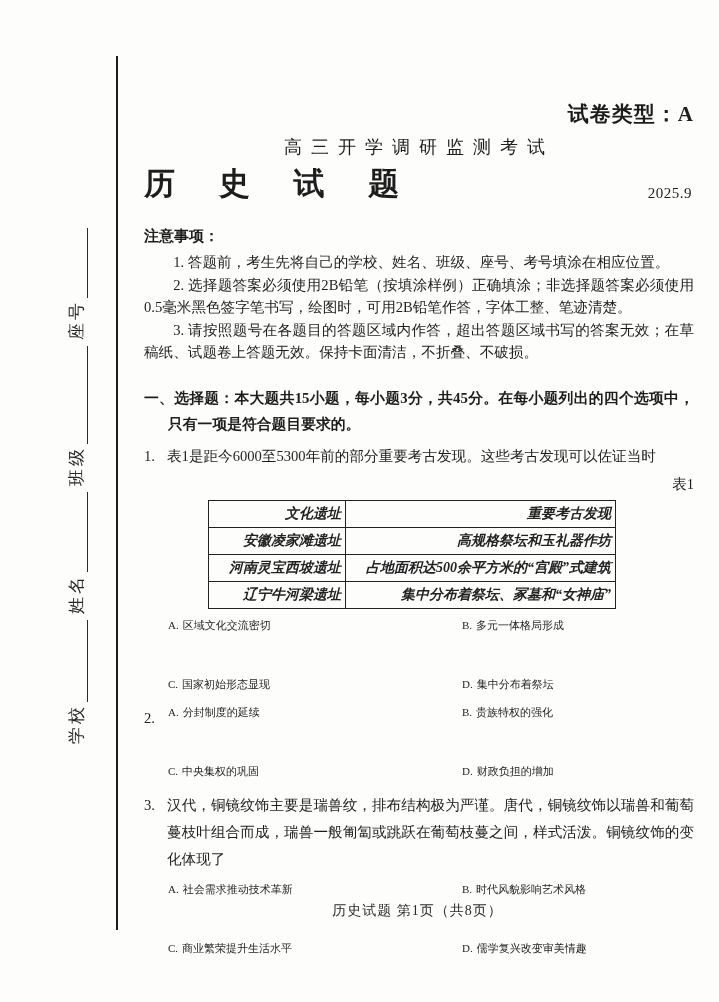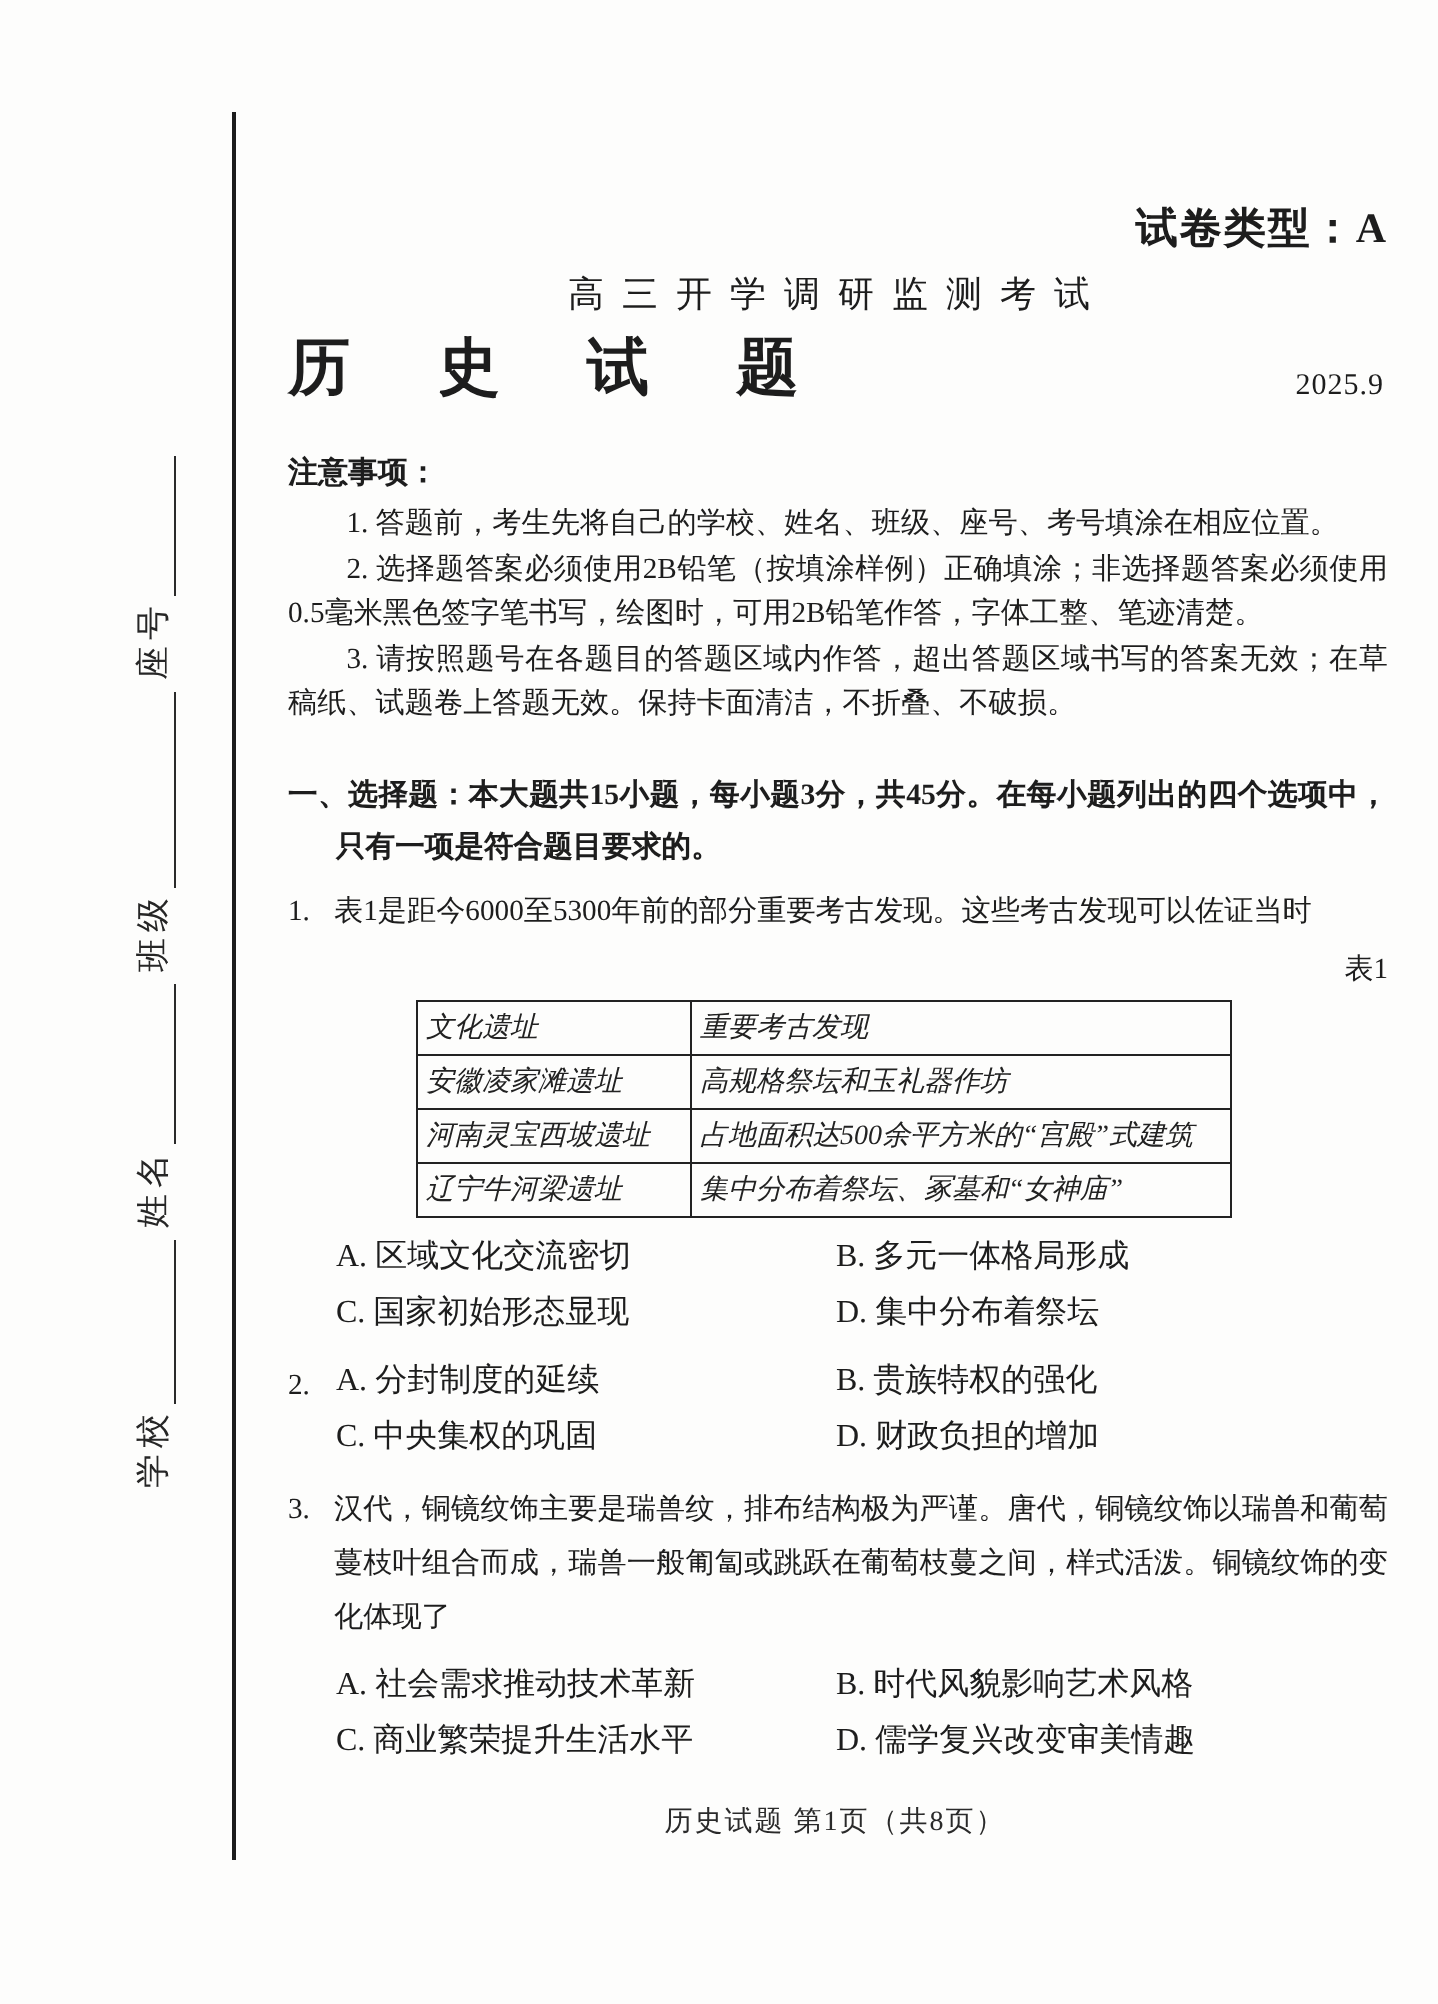--- a/index.html
+++ b/index.html
@@ -37,25 +37,25 @@
   .q1{margin-top:6px;}
   .q2{margin-top:13px;}
   .q3{margin-top:13px;}
   .q-num{position:absolute;left:0;top:0;}
   .table-caption{margin-top:5px;text-align:right;font-size:14.5px;}
   table.data-table{
     margin:6px 0 0 64px;border-collapse:collapse;width:408px;
     font-size:14px;color:#222;
   }
   table.data-table th,table.data-table td{
-    border:1.6px solid #222;height:26px;text-align:left;
-    font-weight:normal;font-style:italic;padding:0 4px;
+    border:1.6px solid #222;height:26px;text-align:right;
+    font-weight:bold;font-style:italic;padding:0 4px;
   }
   table.data-table .col-site{width:128px;}
-  .options{margin:9px 0 0 24px;display:grid;grid-template-columns:250px auto;row-gap:7px;font-size:16px;}
+  .options{margin:9px 0 0 24px;display:grid;grid-template-columns:250px auto;row-gap:7px;font-size:11px;gap:44px;}
   .option{white-space:nowrap;}
   .option .opt-key{margin-right:4px;}
   .page-footer{position:absolute;left:116px;right:0;bottom:82px;text-align:center;font-size:14px;letter-spacing:1px;color:#2a2a2a;}
 </style>
 </head>
 <body>
 
 <div class="page">
 
   <div class="margin-rule"></div>

